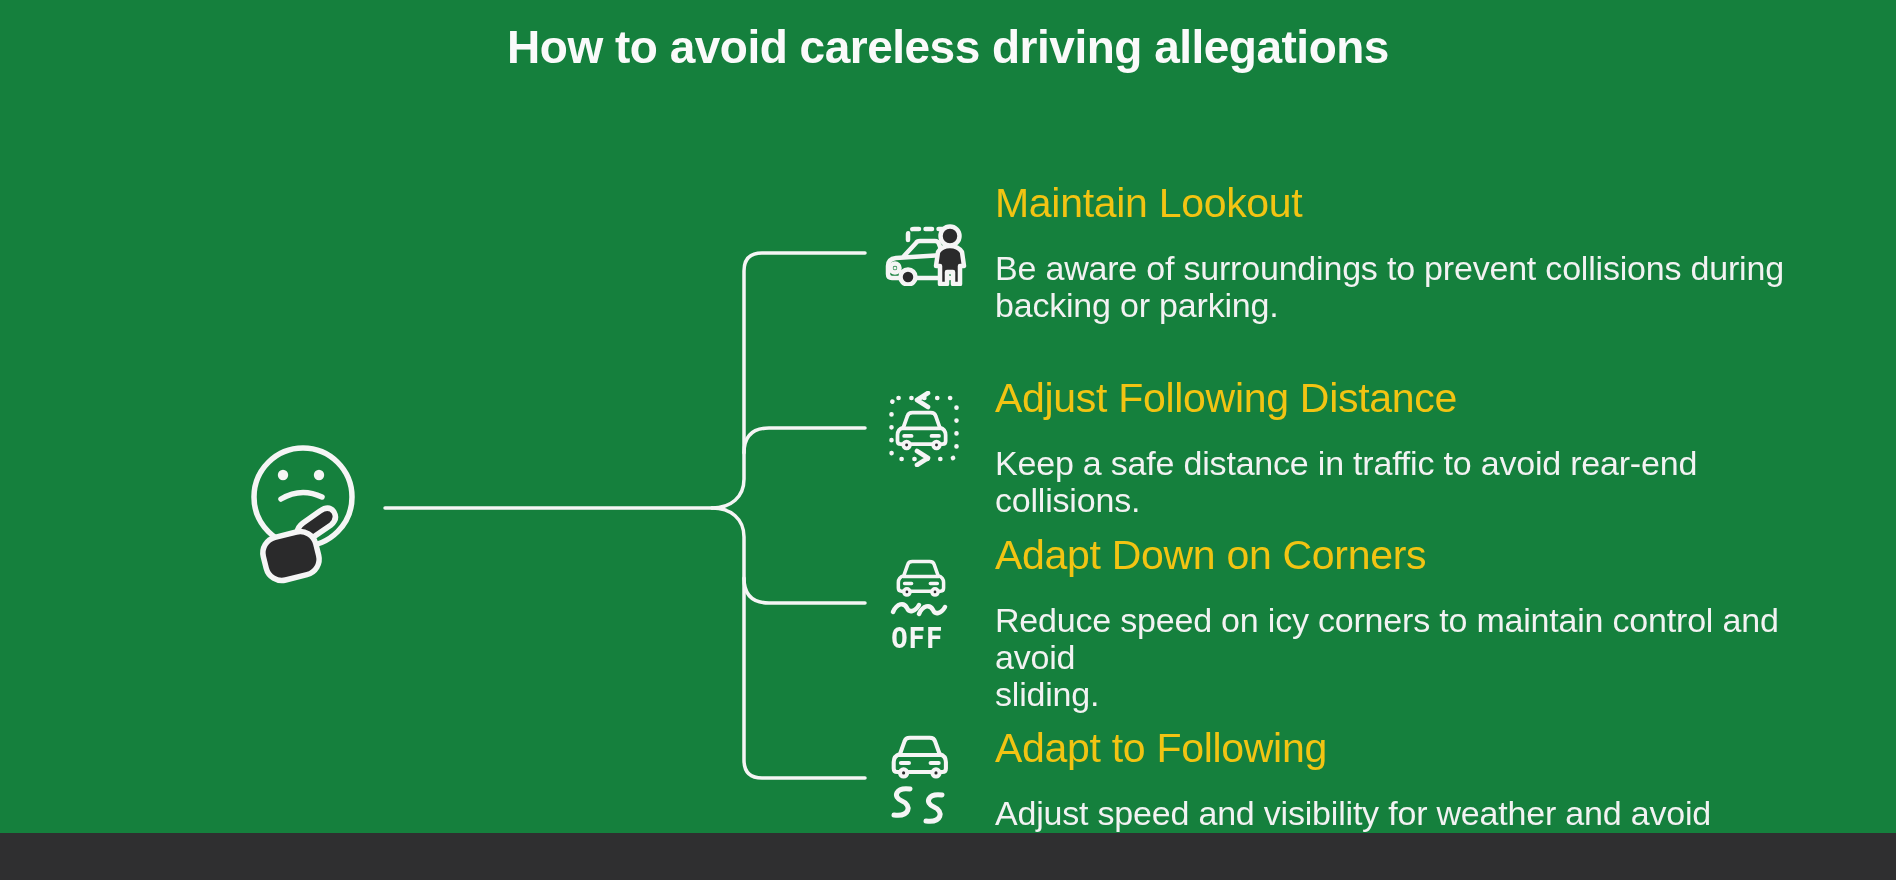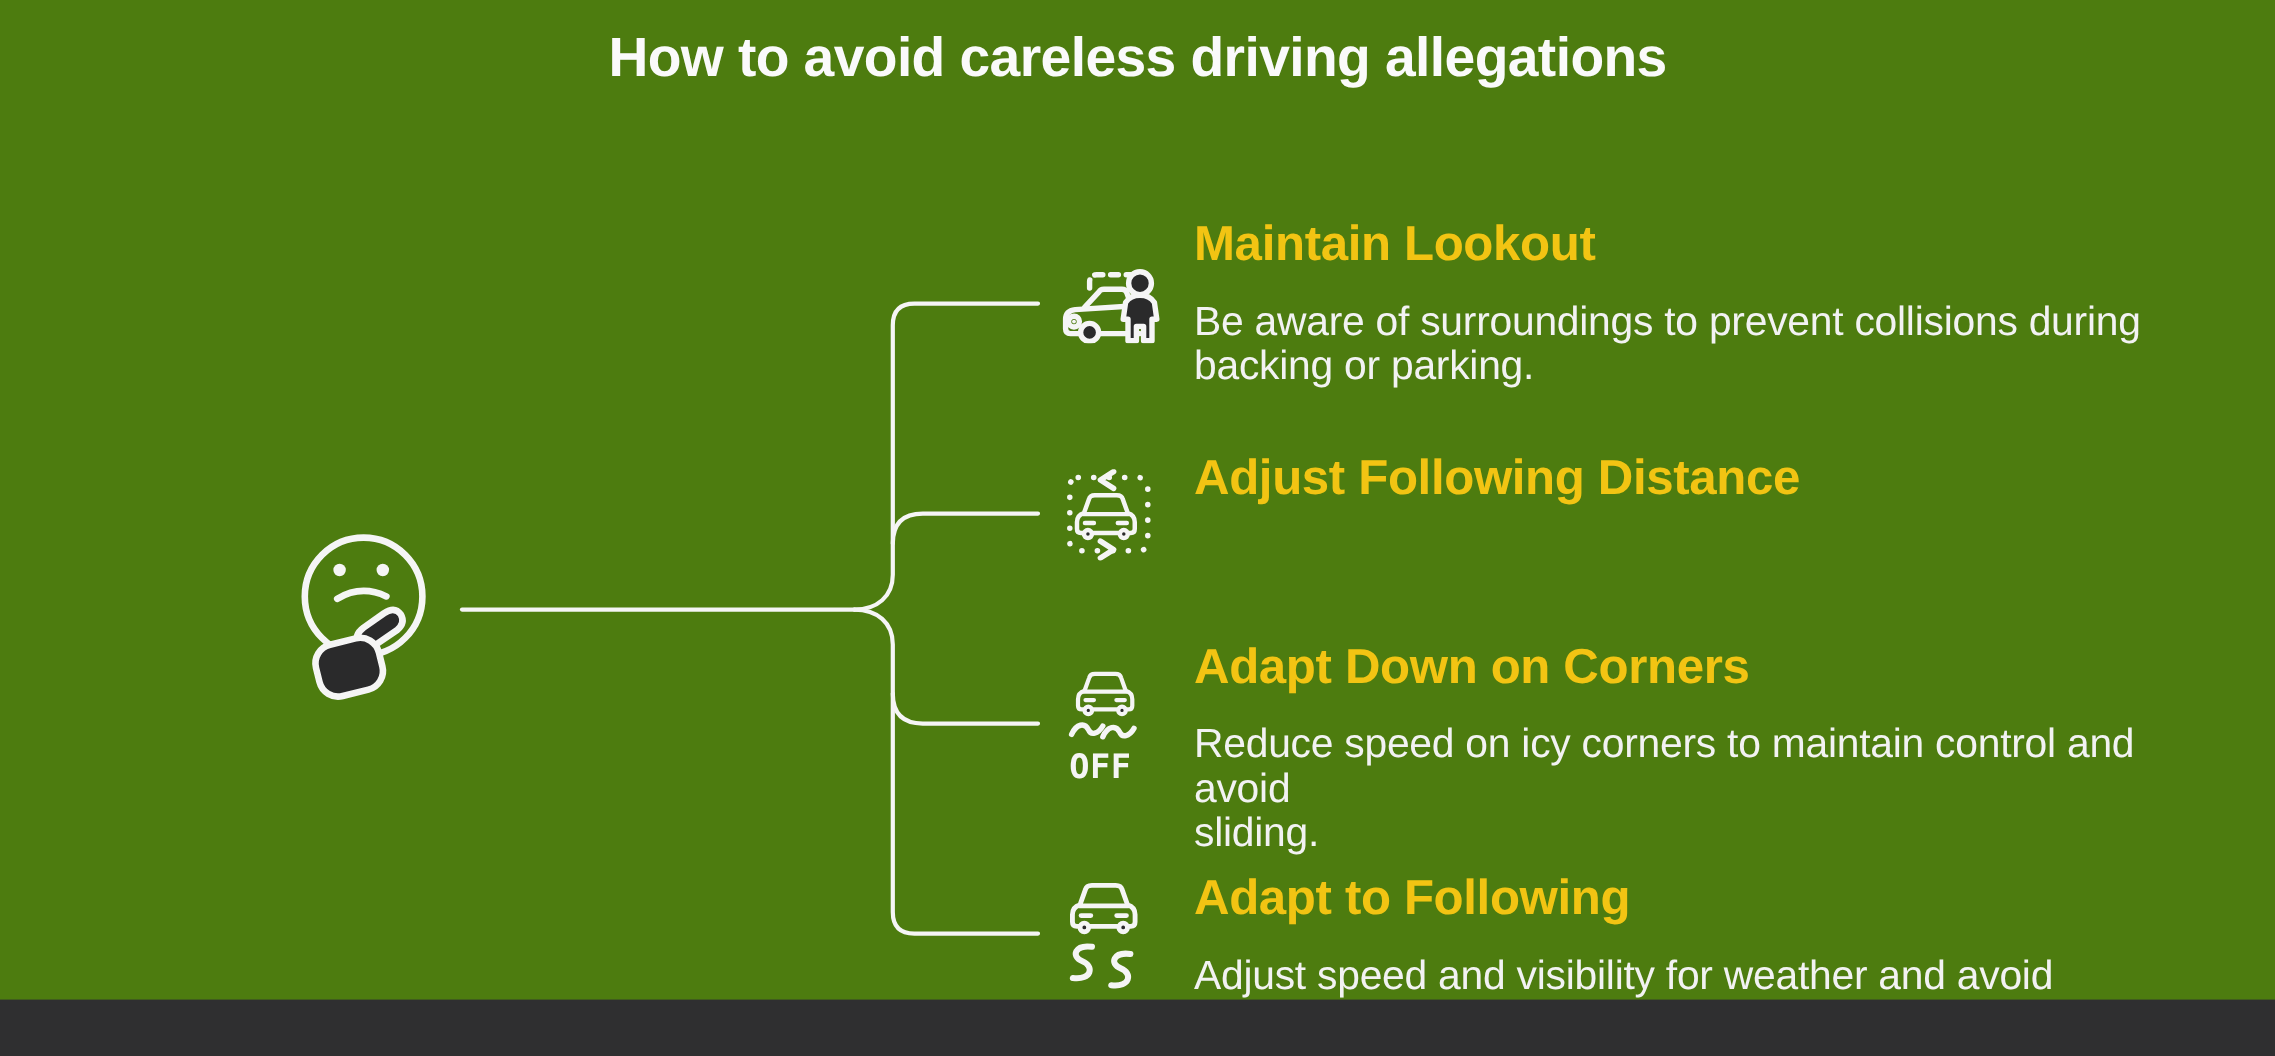--- a/index.html
+++ b/index.html
@@ -1,33 +1,33 @@
 <!DOCTYPE html>
 <html><head>
 <meta charset="utf-8">
 <style>
   html,body{margin:0;padding:0;background:#1f1f1f;}
   .canvas{
     position:relative;
     width:1896px;height:880px;
-    background:#4d7c0f;
+    background:#15803d;
     overflow:hidden;
     font-family:"Liberation Sans", sans-serif;
   }
   .page-title{
     position:absolute;top:20px;left:0;width:100%;
     text-align:center;
     font-size:46px;font-weight:bold;letter-spacing:-0.5px;
     color:#FAFAFA;margin:0;
   }
   .connector{position:absolute;left:0;top:0;}
   .root-icon{position:absolute;left:228px;top:437px;width:150px;height:150px;}
   .item{position:absolute;left:995px;width:820px;}
   .item-title{
-    font-size:41px;font-weight:bold;line-height:49px;
+    font-size:41px;font-weight:normal;line-height:49px;
     color:#F2C413;margin:0;letter-spacing:-0.3px;
   }
   .item-body{
     font-size:34px;line-height:37px;color:#F2F2F2;
     margin-top:22px;white-space:pre-line;letter-spacing:-0.2px;
   }
   .item-icon{position:absolute;}
   .footer-strip{
     position:absolute;left:0;top:833px;width:100%;height:47px;
     background:#2F2F30;
@@ -112,20 +112,21 @@
   </div>
 
   <div class="item" style="top:179px">
     <h2 class="item-title">Maintain Lookout</h2>
     <div class="item-body">Be aware of surroundings to prevent collisions during
 backing or parking.</div>
   </div>
 
   <div class="item" style="top:374px">
     <h2 class="item-title">Adjust Following Distance</h2>
+    <div class="item-body">Keep a safe distance in traffic to avoid rear-end collisions.</div>
   </div>
 
   <div class="item" style="top:531px">
     <h2 class="item-title">Adapt Down on Corners</h2>
     <div class="item-body">Reduce speed on icy corners to maintain control and avoid
 sliding.</div>
   </div>
 
   <div class="item" style="top:724px">
     <h2 class="item-title">Adapt to Following</h2>

